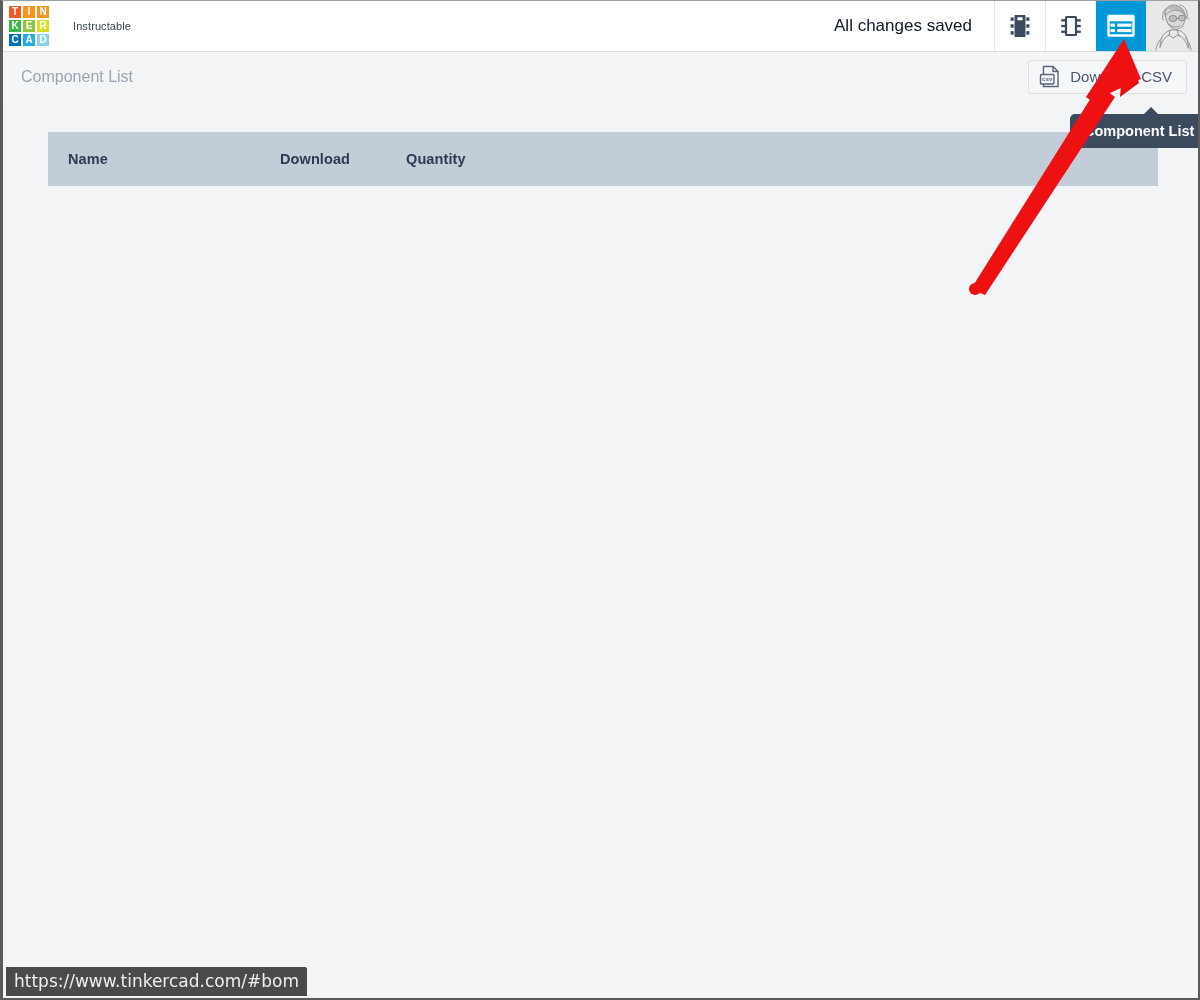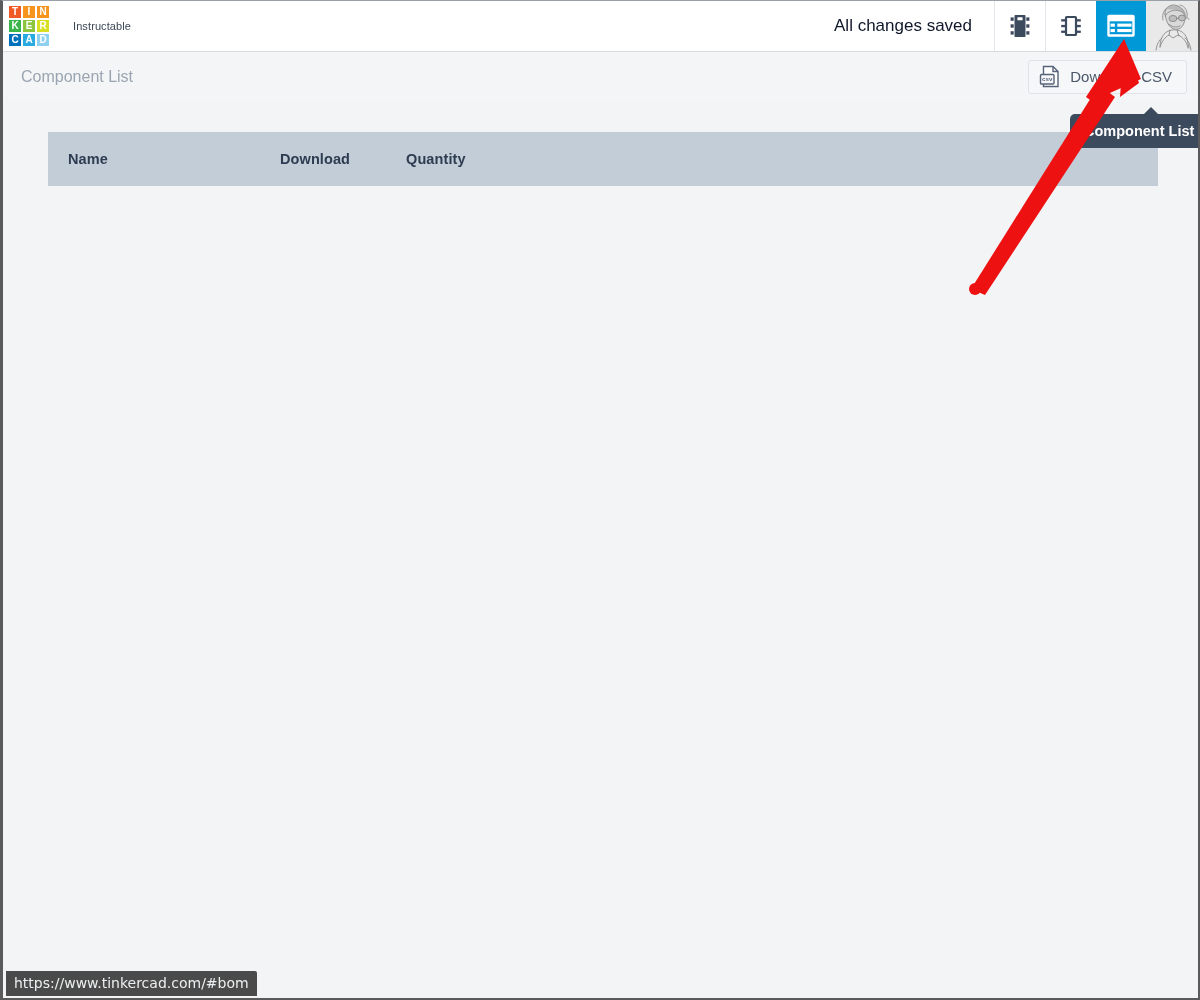--- a/index.html
+++ b/index.html
@@ -225,21 +225,21 @@
     z-index: 60;
   }
 
   
   #statusbar {
     position: absolute;
     left: 3px;
     bottom: 2px;
     background: #4a4a4a;
     color: #eceff1;
-    font-size: 14px;
+    font-size: 17px;
     padding: 4px 8px 5px 8px;
     border-top-right-radius: 2px;
     font-family: "DejaVu Sans", sans-serif;
     z-index: 50;
     white-space: nowrap;
   }
 </style>
 </head>
 <body>
 

